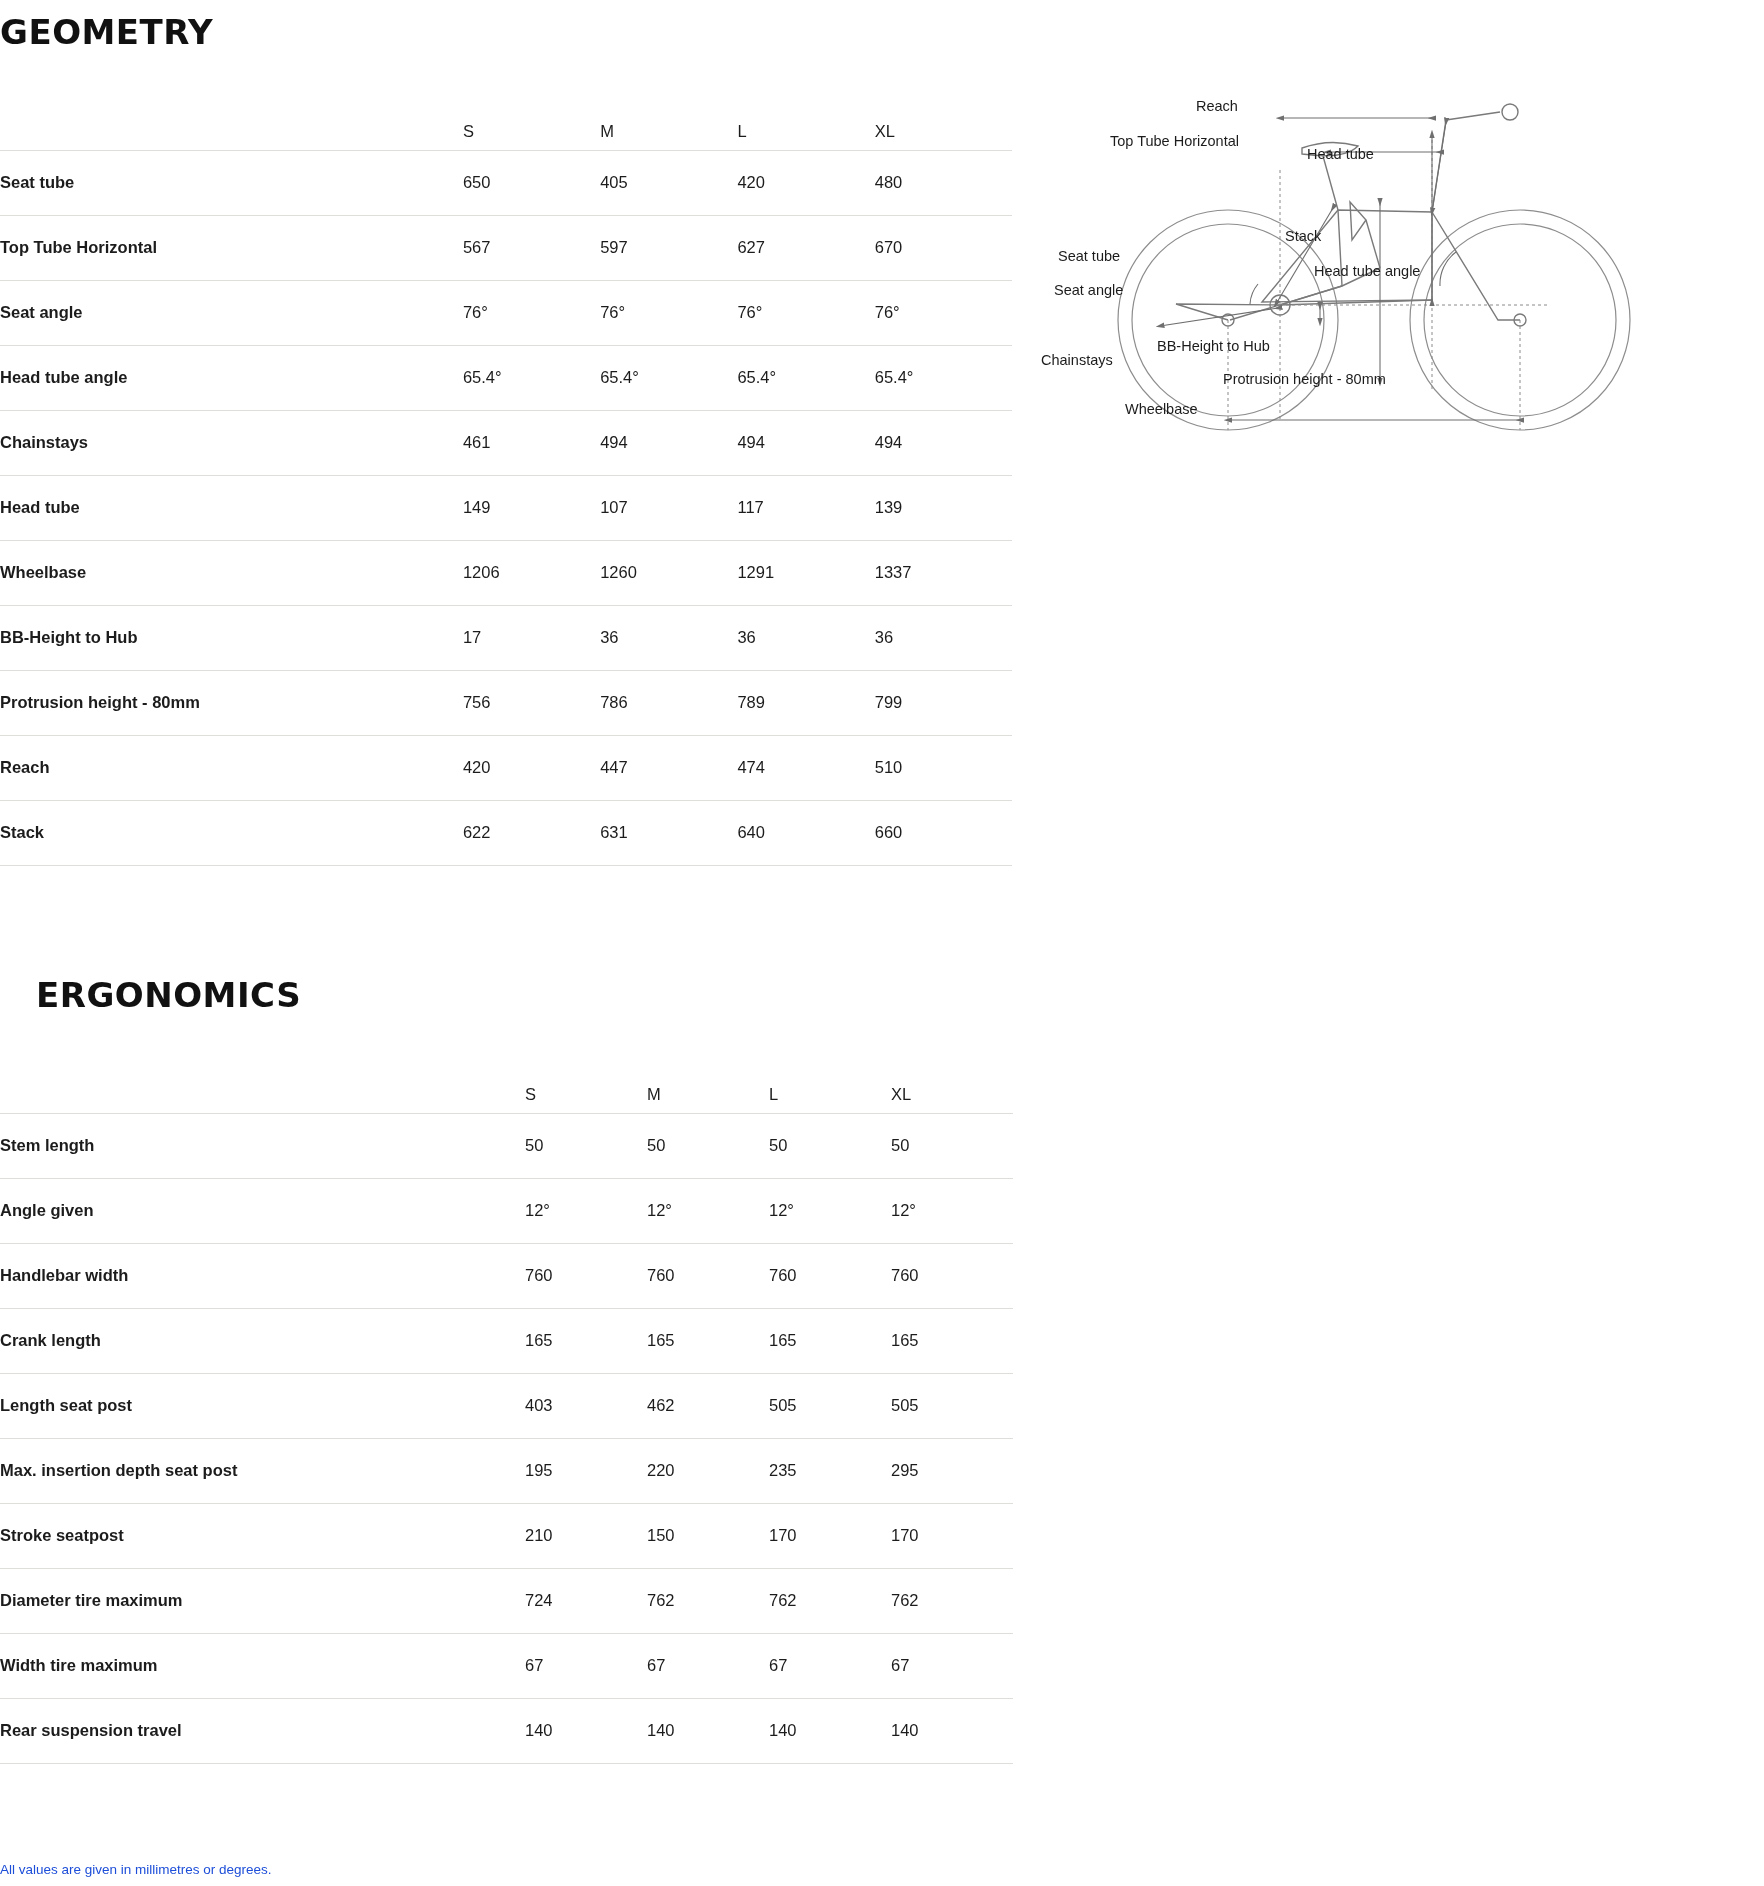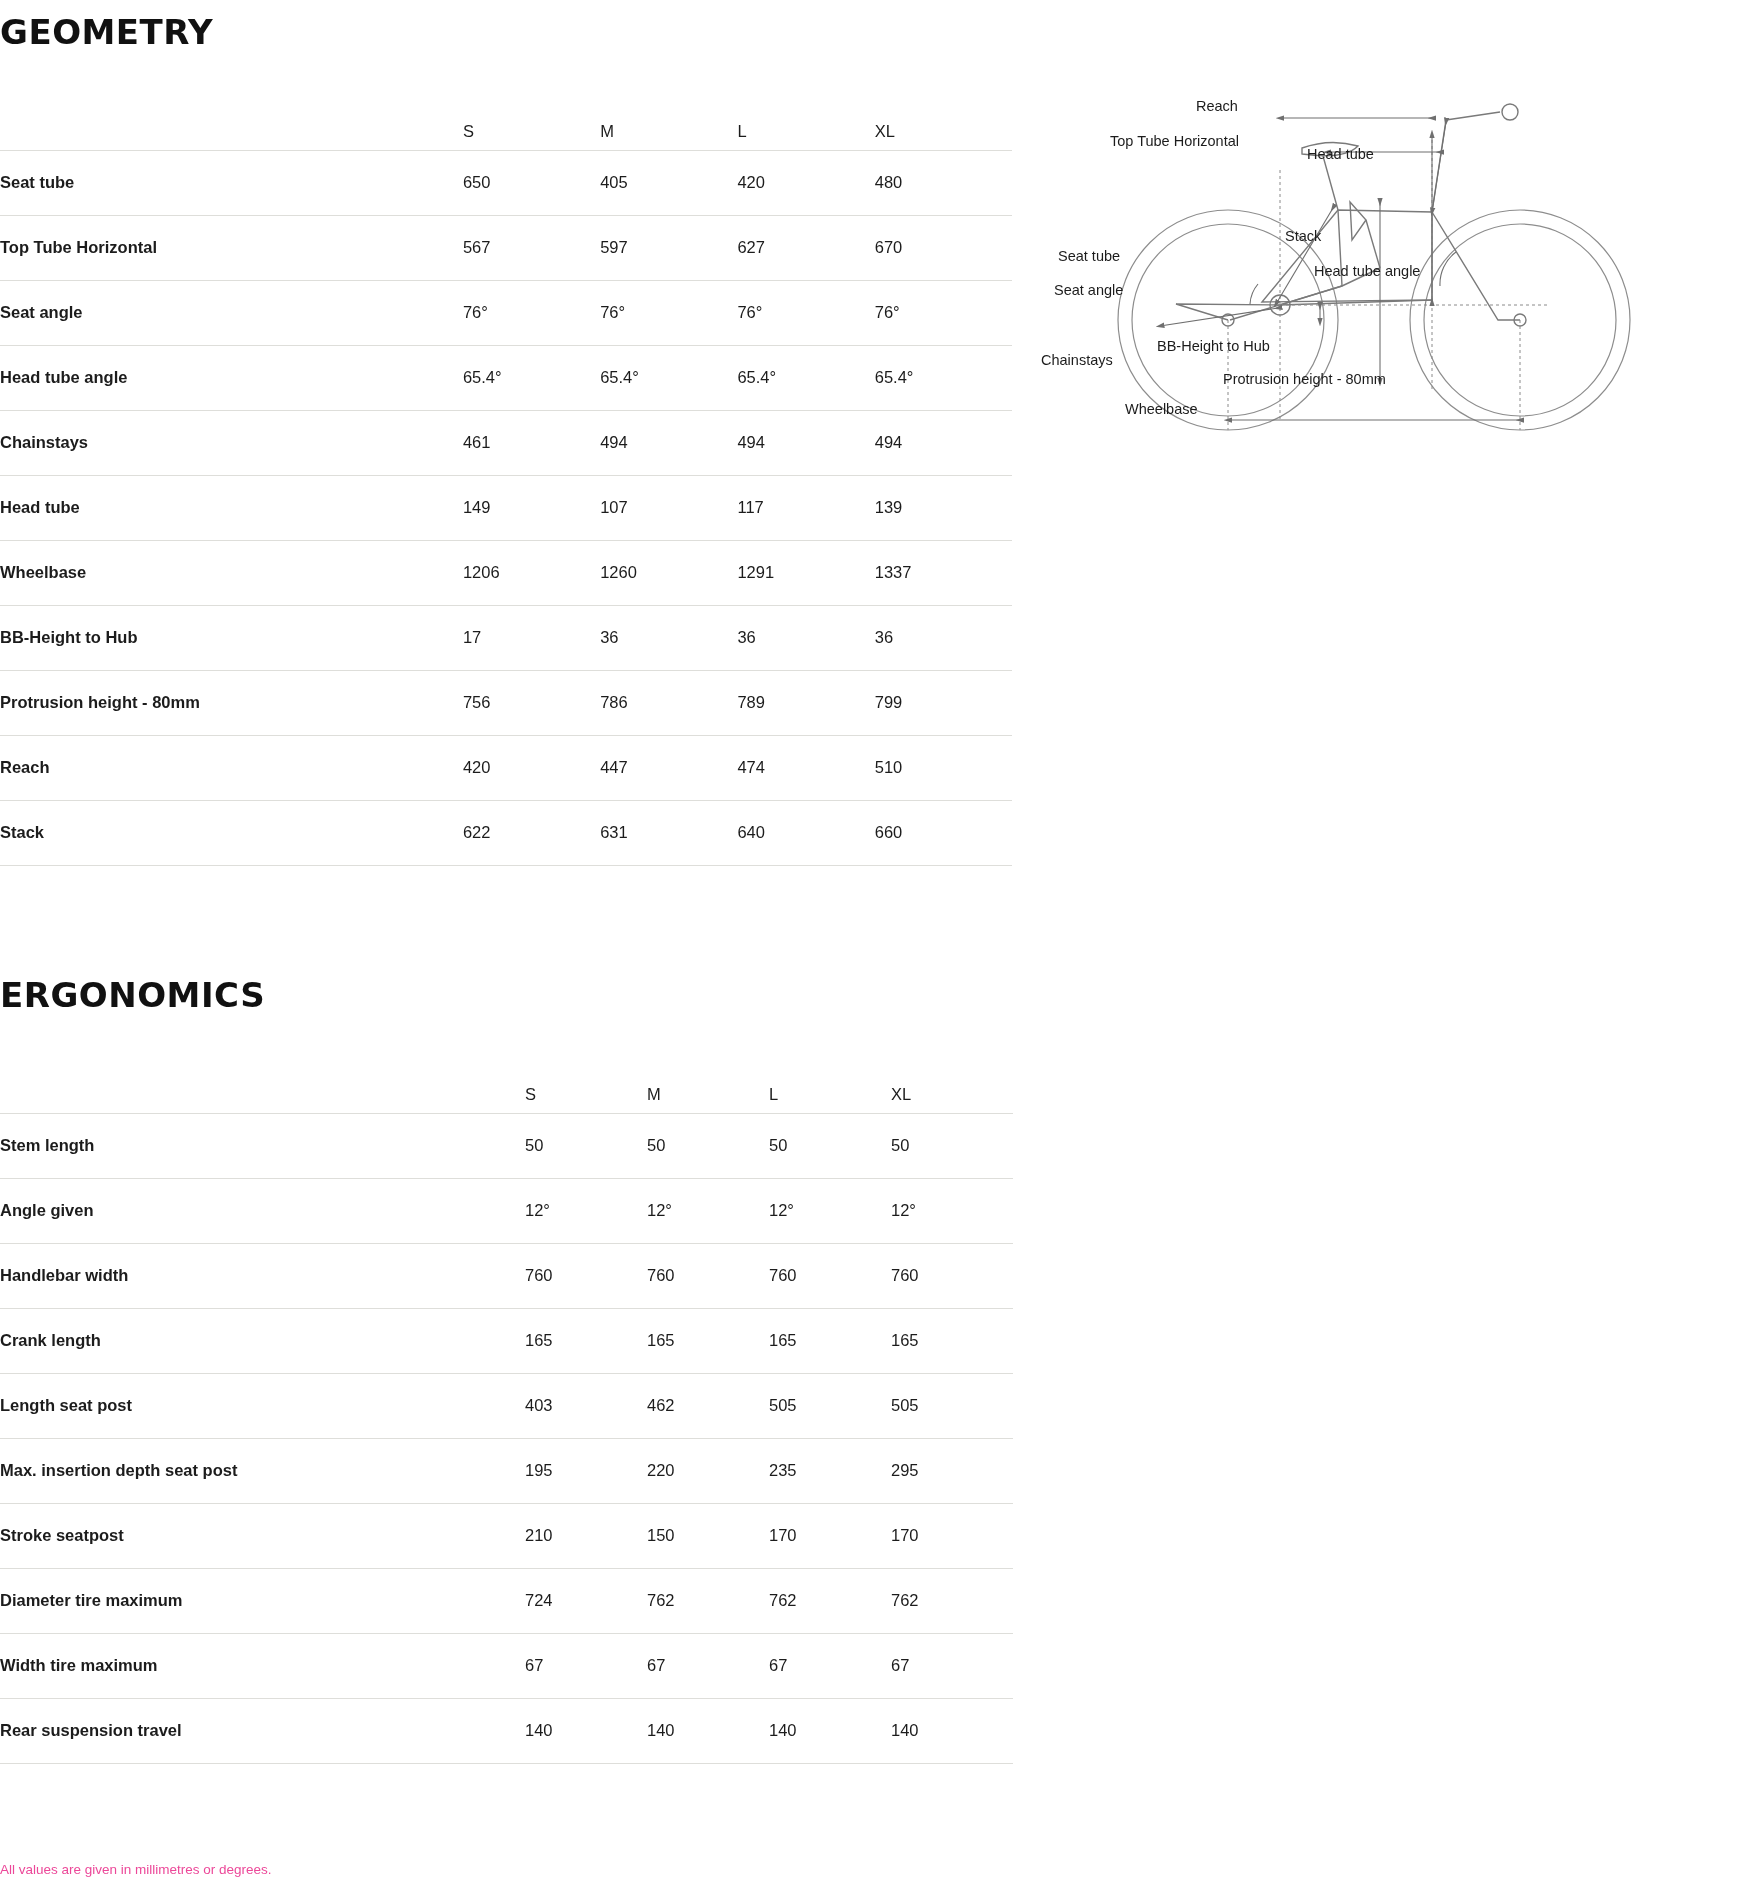--- a/index.html
+++ b/index.html
@@ -25,21 +25,21 @@
   .section-title {
     font-size: 34px;
     font-weight: bold;
     letter-spacing: 0.5px;
     color: #111111;
     margin: 0;
     padding: 0 0 0 0;
     font-family: "DejaVu Sans", "Liberation Sans", sans-serif;
   }
   #geometry-title { position: absolute; left: 0px; top: 12px; }
-  #ergonomics-title { position: absolute; left: 0px; top: 975px; }
+  #ergonomics-title { position: absolute; left: 0px; top: 975px; padding-left: 36px; }
 
   
   table.spec {
     border-collapse: collapse;
     table-layout: fixed;
   }
   table.spec th, table.spec td {
     text-align: left;
     font-size: 16.5px;
     color: #1c1c1c;
@@ -82,21 +82,21 @@
     width: 1012px;
   }
   #ergonomics-table col.lbl { width: 525px; }
   #ergonomics-table col.val { width: 122px; }
 
   .footnote {
     position: absolute;
     left: 0px;
     top: 1862px;
     font-size: 13.5px;
-    color: #ec4899;
+    color: #1d4ed8;
   }
 
   
   .diagram {
     position: absolute;
     left: 1080px;
     top: 90px;
     width: 680px;
     height: 420px;
   }

